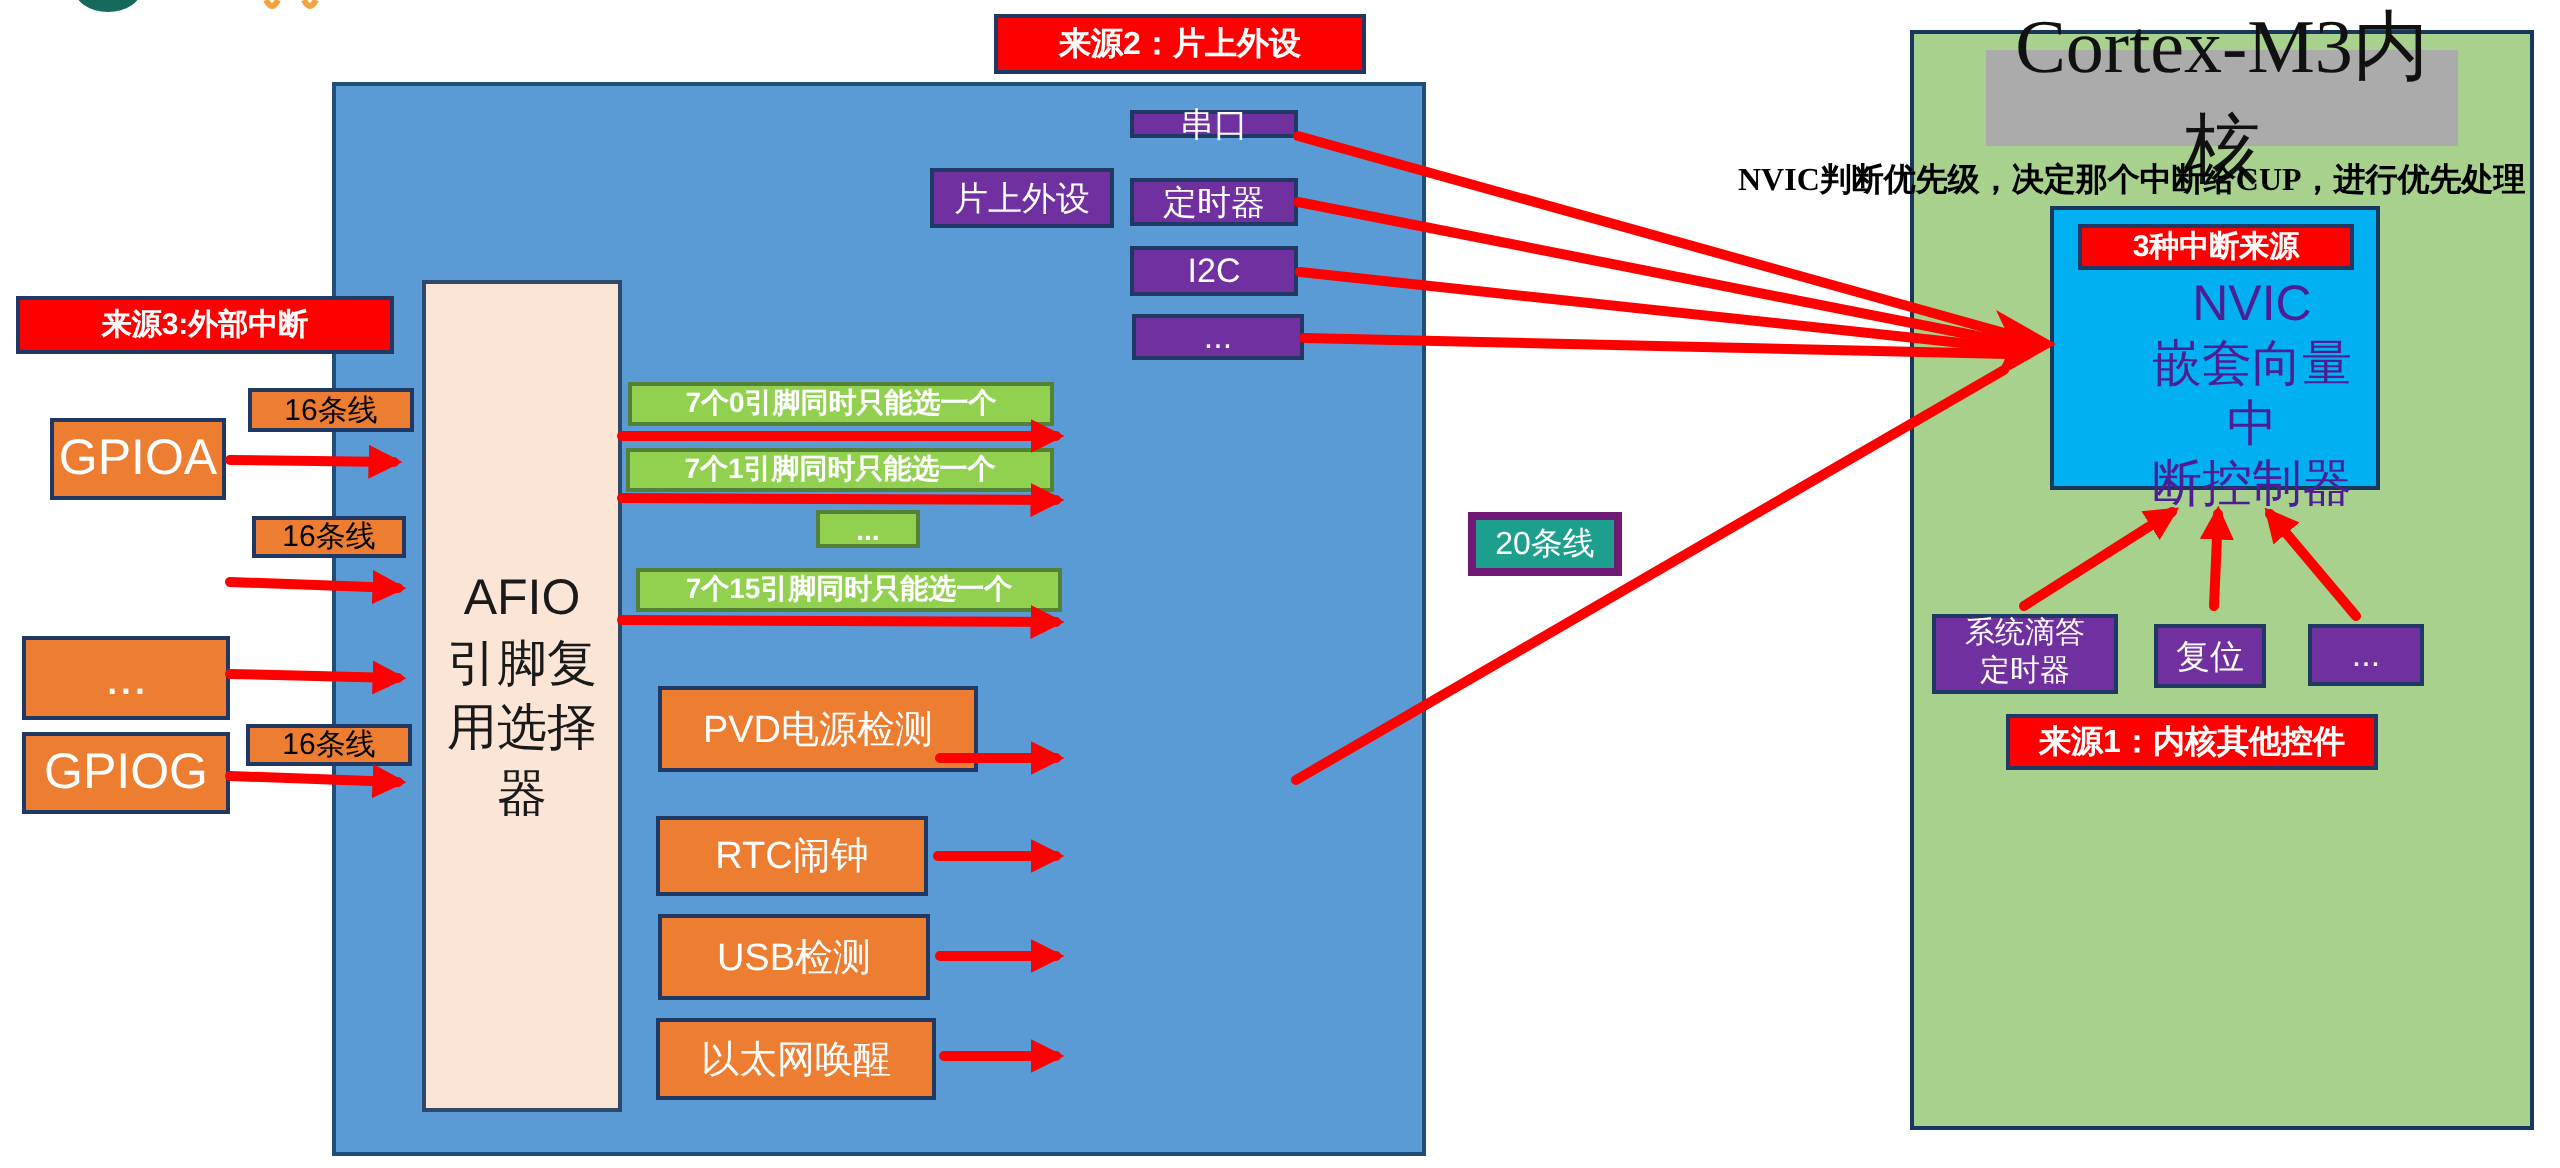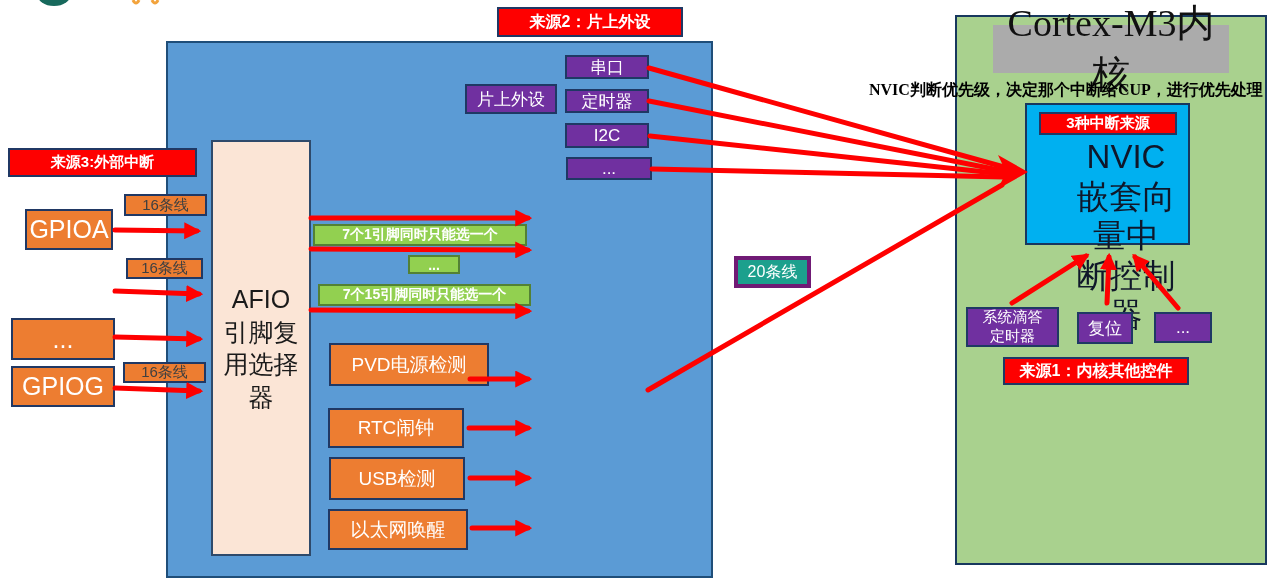--- a/index.html
+++ b/index.html
@@ -15,37 +15,37 @@
     text-align:center;
   }
   .blue-panel   { background:#5B9BD5; border:2px solid #1F4E79; }
   .green-panel  { background:#A9D18E; border:2px solid #17375E; }
   .afio         { background:#FBE5D6; border:2px solid #2E4A6B; color:#1a1a1a;
                   font-size:25px; line-height:1.3; }
   .exti         { background:#FFC000; border:2px solid #3B3838; color:#111;
                   font-size:29px; letter-spacing:1px; }
   .orange-box   { background:#ED7D31; border:2px solid #203864; color:#fff;
                   font-size:25px; }
-  .orange-tag   { background:#ED7D31; border:2px solid #203864; color:#404040;
+  .orange-tag   { background:#ED7D31; border:2px solid #203864; color:#000000;
                   font-size:15px; }
   .orange-event { background:#ED7D31; border:2px solid #203864; color:#fff;
                   font-size:19px; }
   .red-tag      { background:#FE0000; border:2px solid #203864; color:#fff;
                   font-weight:bold; }
   .purple-box   { background:#7030A0; border:2px solid #1F3864; color:#fff;
                   font-size:17px; }
   .green-rule   { background:#92D050; border:2px solid #538135; color:#fff;
                   font-size:14px; font-weight:bold; white-space:nowrap; }
   .teal-tag     { background:#1CA08D; border:4px solid #701a75; color:#fff;
                   font-size:16px; }
   .gray-title   { background:#ABABAB; color:#111;
                   font-family:"Liberation Serif", serif; font-size:38px; }
   .nvic-box     { background:#00B0F0; border:2px solid #17375E; color:#111;
                   flex-direction:column; justify-content:flex-start;padding-left:37px; }
-  .nvic-text    { font-size:33px; line-height:1.2; color:#0f172a; text-align:center; }
+  .nvic-text    { font-size:25px; line-height:1.2; color:#4c1d95; text-align:center; }
   .caption      { position:absolute; font-family:"Liberation Serif", serif;
                   font-size:16px; color:#000; white-space:nowrap; font-weight:bold; }
   svg.arrows { position:absolute; left:0; top:0; pointer-events:none; z-index:9; }
 </style>
 </head>
 <body>
 
 <div id="canvas">
 
   <svg class="abs" style="left:0;top:0;" width="220" height="14">
@@ -75,25 +75,26 @@
       <div>用选择</div>
       <div>器</div>
     </div>
   </div>
 
 
   <div class="box red-tag" style="left:497px;top:7px;width:186px;height:30px;font-size:16px;">来源2：片上外设</div>
 
   <div class="box purple-box" style="left:465px;top:84px;width:92px;height:30px;">片上外设</div>
 
-  <div class="box purple-box" style="left:565px;top:55px;width:84px;height:24px;">串口</div>
+  <div class="box purple-box" style="left:565px;top:55px;width:84px;height:14px;">串口</div>
   <div class="box purple-box" style="left:565px;top:89px;width:84px;height:24px;">定时器</div>
   <div class="box purple-box" style="left:565px;top:123px;width:84px;height:25px;">I2C</div>
   <div class="box purple-box" style="left:566px;top:157px;width:86px;height:23px;">...</div>
 
+  <div class="box green-rule" style="left:314px;top:191px;width:213px;height:22px;">7个0引脚同时只能选一个</div>
   <div class="box green-rule" style="left:313px;top:224px;width:214px;height:22px;">7个1引脚同时只能选一个</div>
   <div class="box green-rule" style="left:408px;top:255px;width:52px;height:19px;">...</div>
   <div class="box green-rule" style="left:318px;top:284px;width:213px;height:22px;">7个15引脚同时只能选一个</div>
 
   <div class="box orange-event" style="left:329px;top:343px;width:160px;height:43px;">PVD电源检测</div>
   <div class="box orange-event" style="left:328px;top:408px;width:136px;height:40px;">RTC闹钟</div>
   <div class="box orange-event" style="left:328px;top:509px;width:140px;height:41px;">以太网唤醒</div>
   <div class="box orange-event" style="left:329px;top:457px;width:136px;height:43px;">USB检测</div>
 
   <div class="box teal-tag" style="left:734px;top:256px;width:77px;height:32px;">20条线</div>

